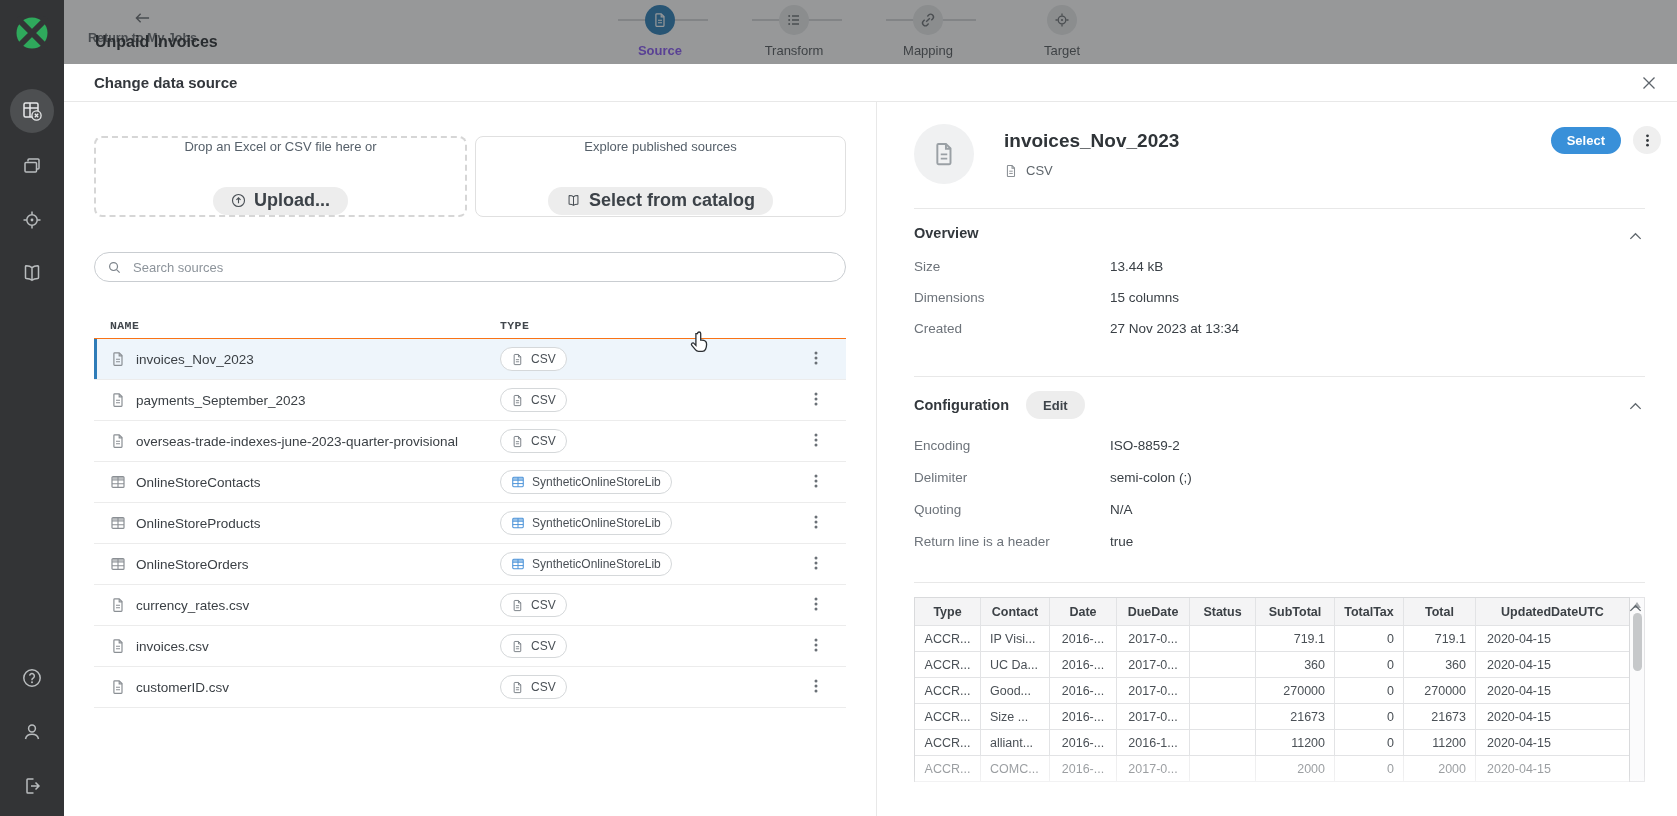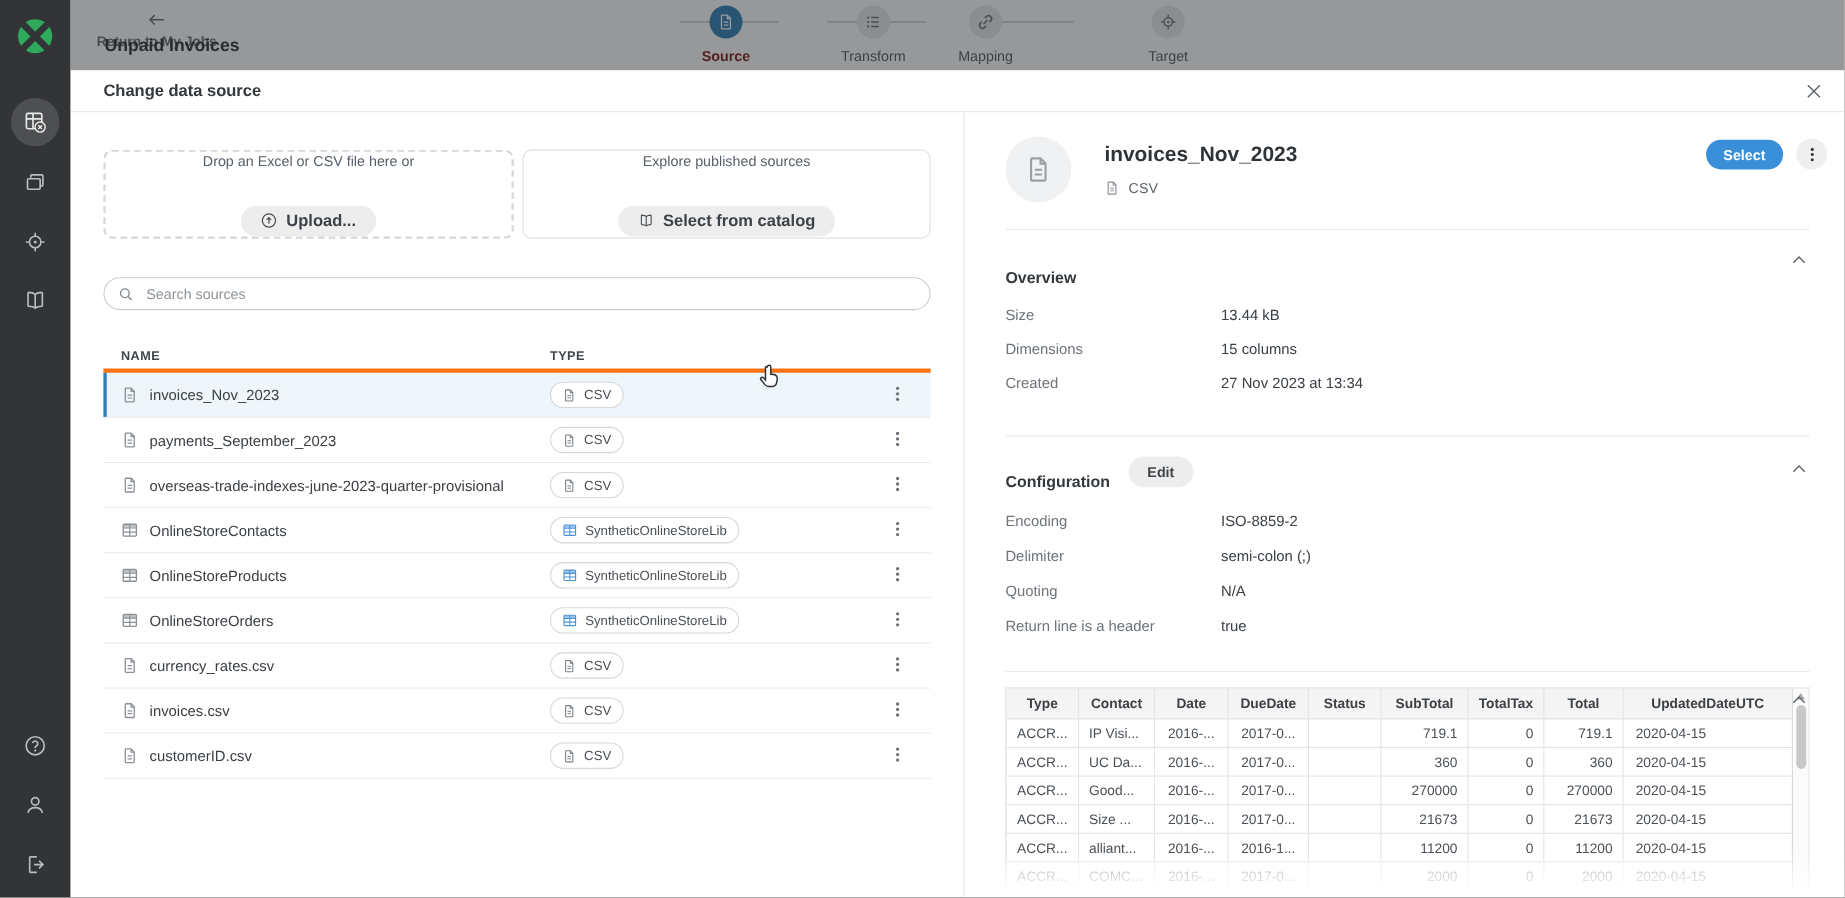--- a/index.html
+++ b/index.html
@@ -23,21 +23,21 @@
   .topbar{position:absolute;left:64px;top:0;right:0;height:64px;background:#fff;z-index:1;}
   .back{position:absolute;left:24px;top:12px;font-size:12.5px;font-weight:bold;color:#6b7075;display:flex;align-items:center;gap:7px;flex-direction:column;}
   .back svg{width:15px;height:12px;}
   .job-title{position:absolute;left:31px;top:33px;font-size:16px;font-weight:bold;color:#2f3337;}
   .step{position:absolute;width:120px;top:0;text-align:center;}
   .step .circ{width:30px;height:30px;border-radius:50%;background:#e8eaeb;color:#6f7478;margin:5px auto 0;
               display:flex;align-items:center;justify-content:center;}
   .step .circ svg{width:16px;height:16px;}
   .step.active .circ{background:#2f80ba;color:#fff;}
   .step .lab{margin-top:8px;font-size:13px;color:#585d61;}
-  .step.active .lab{color:#7f1d1d;font-weight:bold;}
+  .step.active .lab{color:#8b5cf6;font-weight:bold;}
   .connector{position:absolute;top:19px;height:2px;background:#d8dadb;}
   .dim{position:absolute;left:64px;top:0;right:0;height:64px;background:rgba(33,36,38,.47);z-index:5;}
 
   
   .modal{position:absolute;left:64px;top:64px;right:0;bottom:0;background:#fff;z-index:10;}
   .modal-head{position:relative;height:38px;border-bottom:1px solid #e8e8e8;display:flex;align-items:center;padding-left:30px;}
   .modal-title{font-size:15px;font-weight:bold;color:#33373c;}
   .close-btn{position:absolute;right:20px;top:11px;width:16px;height:16px;color:#5d6artf;color:#5d646b;cursor:pointer;}
   .close-btn svg{width:16px;height:16px;}
 
@@ -45,35 +45,35 @@
              padding:34px 30px 0 30px;}
   .right-pane{position:absolute;left:814px;top:38px;right:0;bottom:0;padding:22px 32px 0 36px;overflow:hidden;}
 
   
   .boxes{display:flex;gap:8px;}
   .box{flex:1;height:81px;border-radius:8px;display:flex;flex-direction:column;align-items:center;justify-content:center;gap:9px;}
   .box.dashed{border:2px dashed #d6d6d6;}
   .box.solid{border:1px solid #e0e0e0;}
   .box-text{font-size:13px;color:#56606a;}
   .pill-btn{display:inline-flex;align-items:center;gap:8px;background:#ededed;border:none;border-radius:15px;
-            height:28px;padding:0 18px;font-size:15px;font-weight:bold;color:#3c4248;cursor:pointer;
+            height:28px;padding:0 18px;font-size:18px;font-weight:bold;color:#3c4248;cursor:pointer;
             font-family:inherit;margin-top:24px;}
   .pill-btn svg{width:15px;height:15px;color:#4a5056;}
 
   
   .search{margin-top:35px;height:30px;border:1px solid #c9cdd1;border-radius:15px;display:flex;align-items:center;
           padding:0 12px;gap:9px;color:#7d848b;}
   .search svg{width:15px;height:15px;flex:none;}
   .search input{border:none;outline:none;flex:1;font-size:13px;color:#3a4046;font-family:inherit;background:transparent;}
   .search input::placeholder{color:#8d949b;}
 
   
   .src-table{margin-top:31px;}
-  .src-head{display:flex;height:26px;align-items:center;border-bottom:4px solid #f97316;
-            font-size:11.5px;font-weight:bold;color:#41464c;letter-spacing:.4px;}
+  .src-head{display:flex;height:26px;align-items:center;border-bottom:1px solid #f97316;
+            font-size:11.5px;font-weight:bold;color:#41464c;letter-spacing:.4px;font-family:Liberation Mono, monospace;}
   .col-name{width:406px;padding-left:16px;}
   .col-type{flex:1;}
   .src-row{display:flex;align-items:center;height:41px;border-bottom:1px solid #ececec;position:relative;cursor:pointer;}
   .src-row .name-cell{width:406px;padding-left:16px;display:flex;align-items:center;gap:10px;font-size:13.5px;color:#3b4045;}
   .src-row .name-cell svg{width:16px;height:16px;color:#8a8f94;flex:none;}
   .src-row .type-cell{flex:1;}
   .src-row.selected{background:#eef5fb;}
   .src-row.selected::before{content:"";position:absolute;left:0;top:0;bottom:0;width:3px;background:#2e7cb8;}
   .badge{display:inline-flex;align-items:center;gap:7px;height:24px;border:1px solid #d5d8da;border-radius:12px;
          padding:0 10px;font-size:12px;color:#4a5056;background:#fff;}
@@ -92,21 +92,21 @@
   .fh-sub svg{width:14px;height:14px;color:#8a8f94;}
   .fh-actions{position:absolute;right:16px;top:24px;display:flex;align-items:center;gap:12px;z-index:3;}
   .select-btn{height:27px;min-width:70px;border:none;border-radius:14px;background:#3990d9;color:#fff;
               font-size:13px;font-weight:bold;padding:0 16px;cursor:pointer;font-family:inherit;}
   .round-kebab{width:28px;height:28px;border-radius:50%;background:#efefef;display:flex;align-items:center;justify-content:center;color:#33373c;cursor:pointer;}
   .round-kebab svg{width:15px;height:15px;}
 
   
   .section{border-top:1px solid #e8e8e8;position:relative;}
   .sec-head{display:flex;align-items:center;gap:17px;margin-top:16px;}
-  .sec-title{font-size:14.5px;font-weight:bold;color:#33383d;margin-top:20px;}
+  .sec-title{font-size:14.5px;font-weight:bold;color:#33383d;}
   .chev{position:absolute;right:2px;width:15px;height:15px;color:#5f666c;cursor:pointer;}
   .chev svg{width:15px;height:15px;}
   .sec-ov{padding-bottom:32px;}
   .sec-ov .chev{top:20px;}
   .sec-cfg{padding-bottom:25px;}
   .sec-cfg .chev{top:22px;}
   .sec-prev .chev{top:18px;}
   .kv-rows{margin-top:10px;}
   .kv{display:flex;height:31px;align-items:center;font-size:13.5px;}
   .sec-cfg .kv{height:32px;}
@@ -256,21 +256,21 @@
       <div class="lab">Source</div>
     </div>
     <div class="step" style="left:670px;">
       <div class="circ">
           <svg>
             <use href="#i-list"></use>
           </svg>
         </div>
       <div class="lab">Transform</div>
     </div>
-    <div class="step" style="left:772px;">
+    <div class="step" style="left:804px;">
       <div class="circ">
           <svg>
             <use href="#i-link"></use>
           </svg>
         </div>
       <div class="lab">Mapping</div>
     </div>
     <div class="step" style="left:938px;">
       <div class="circ">
           <svg>

